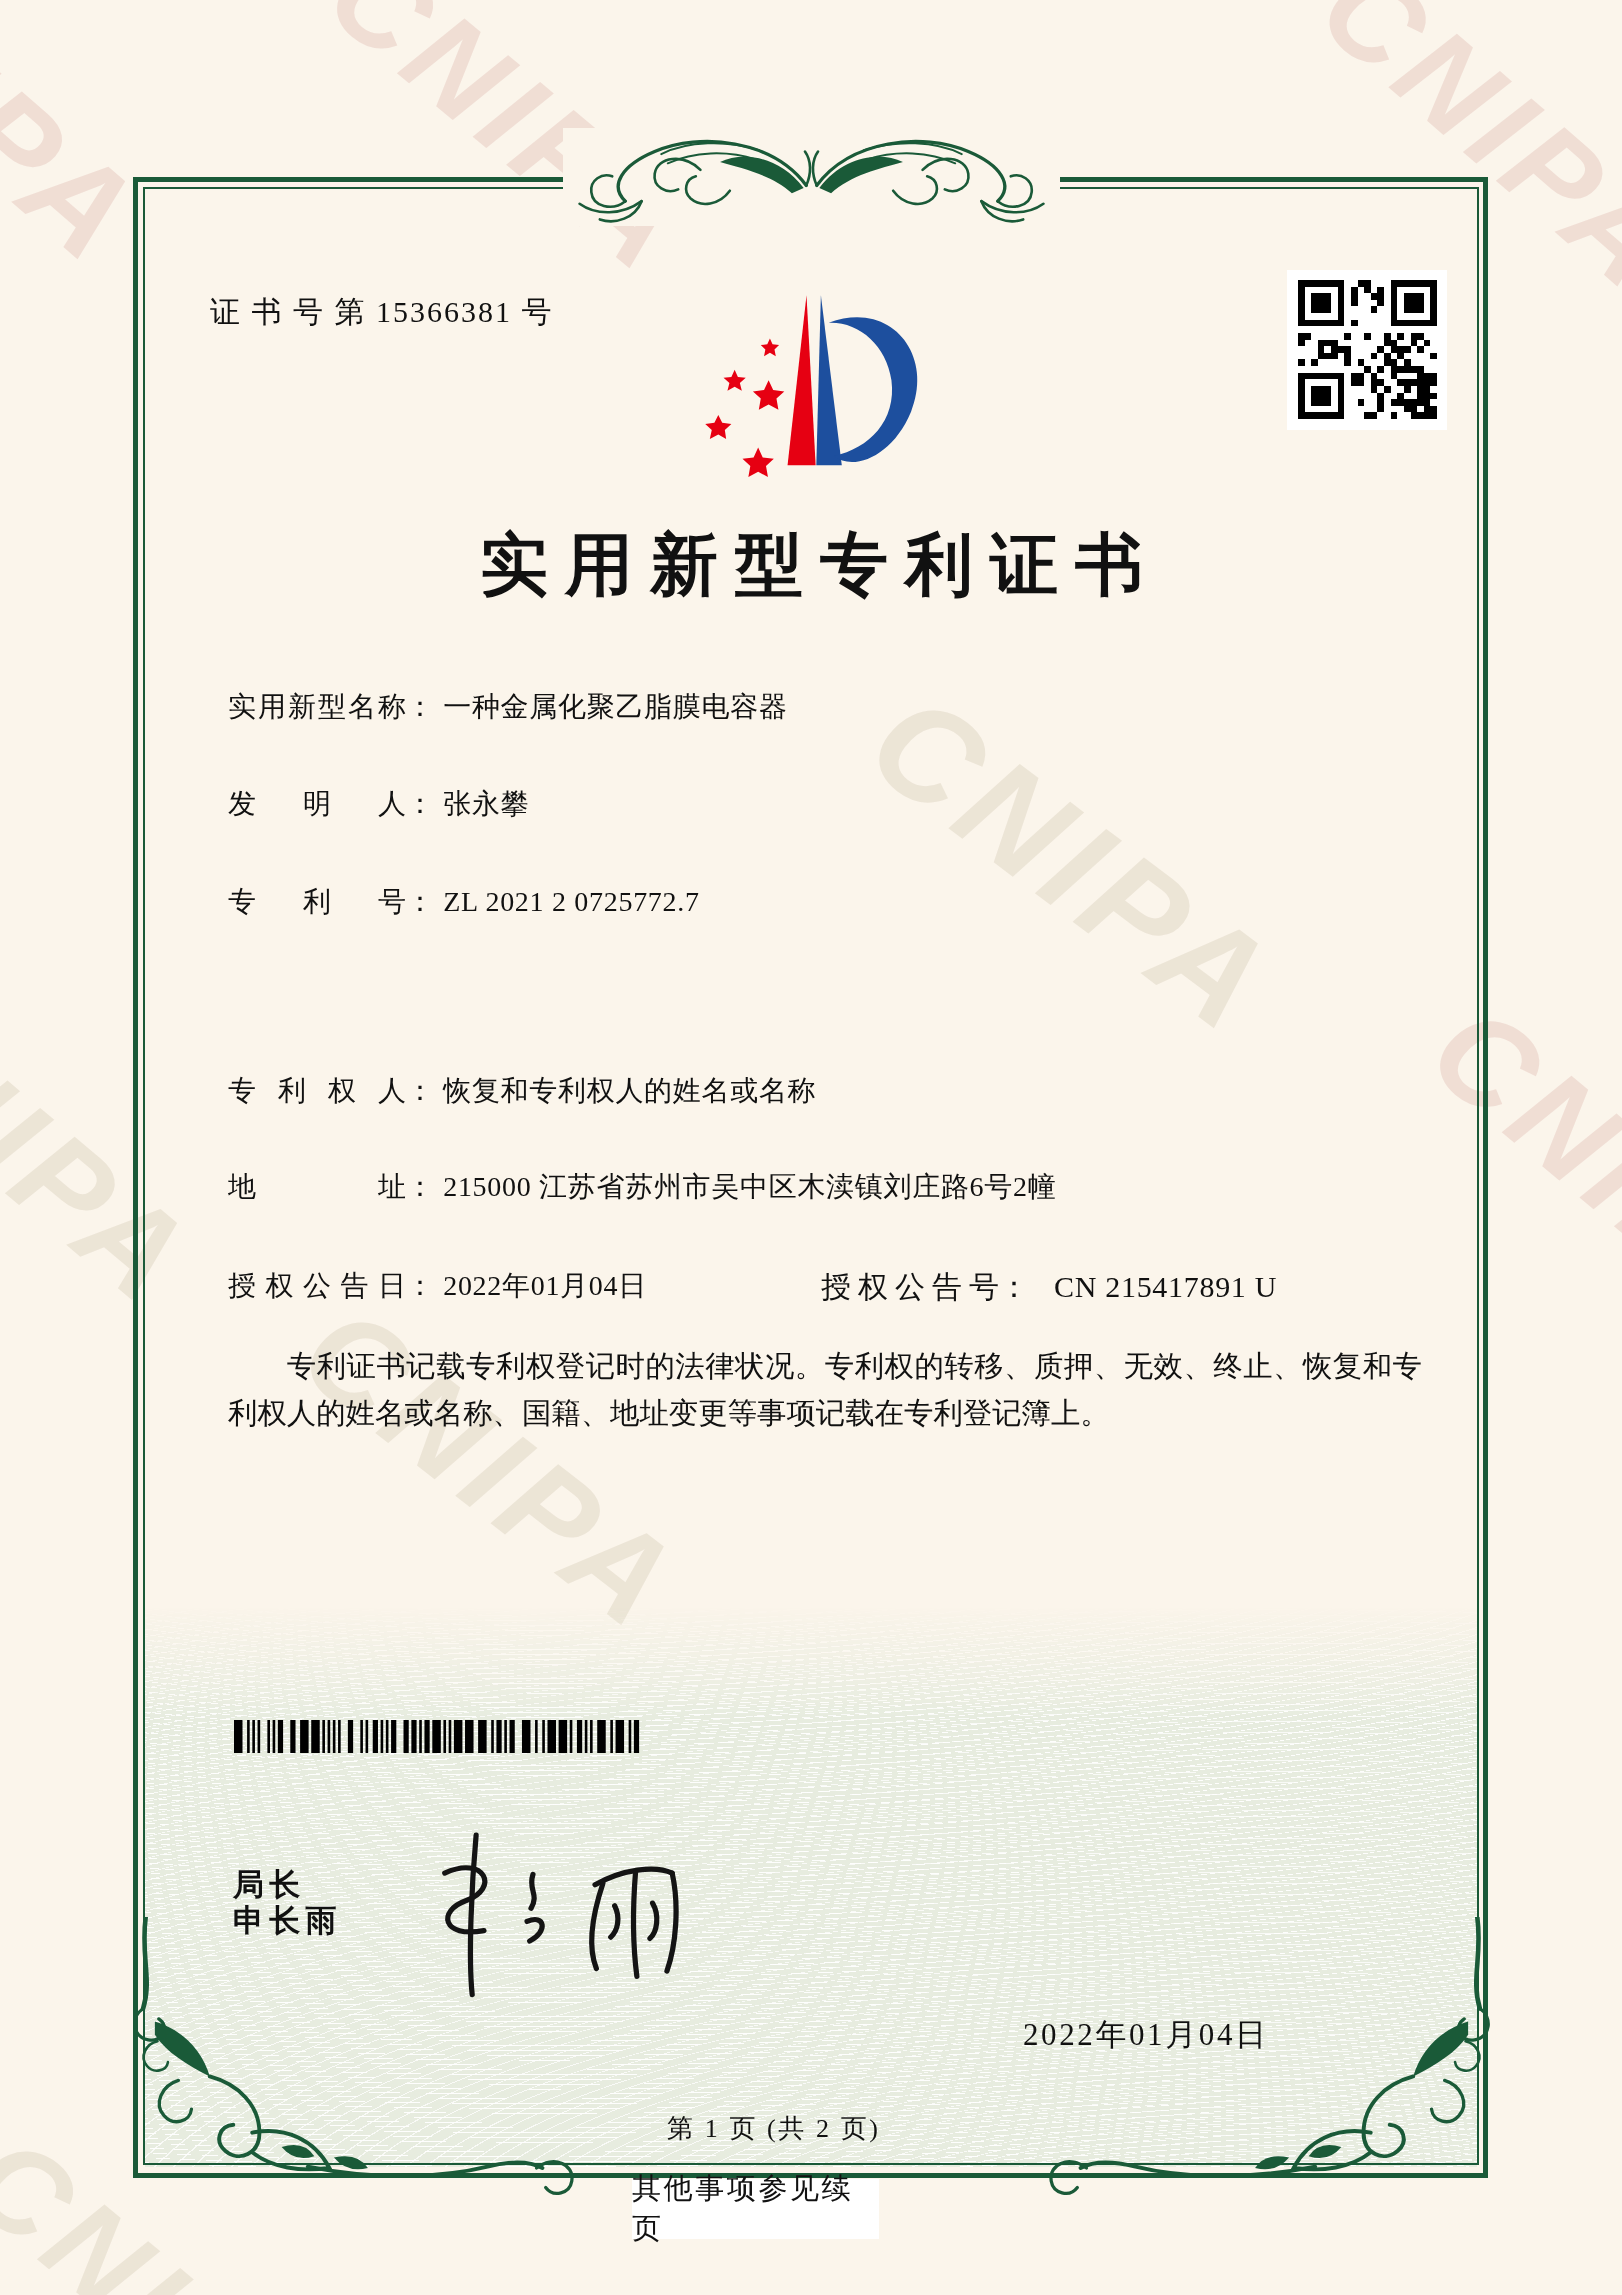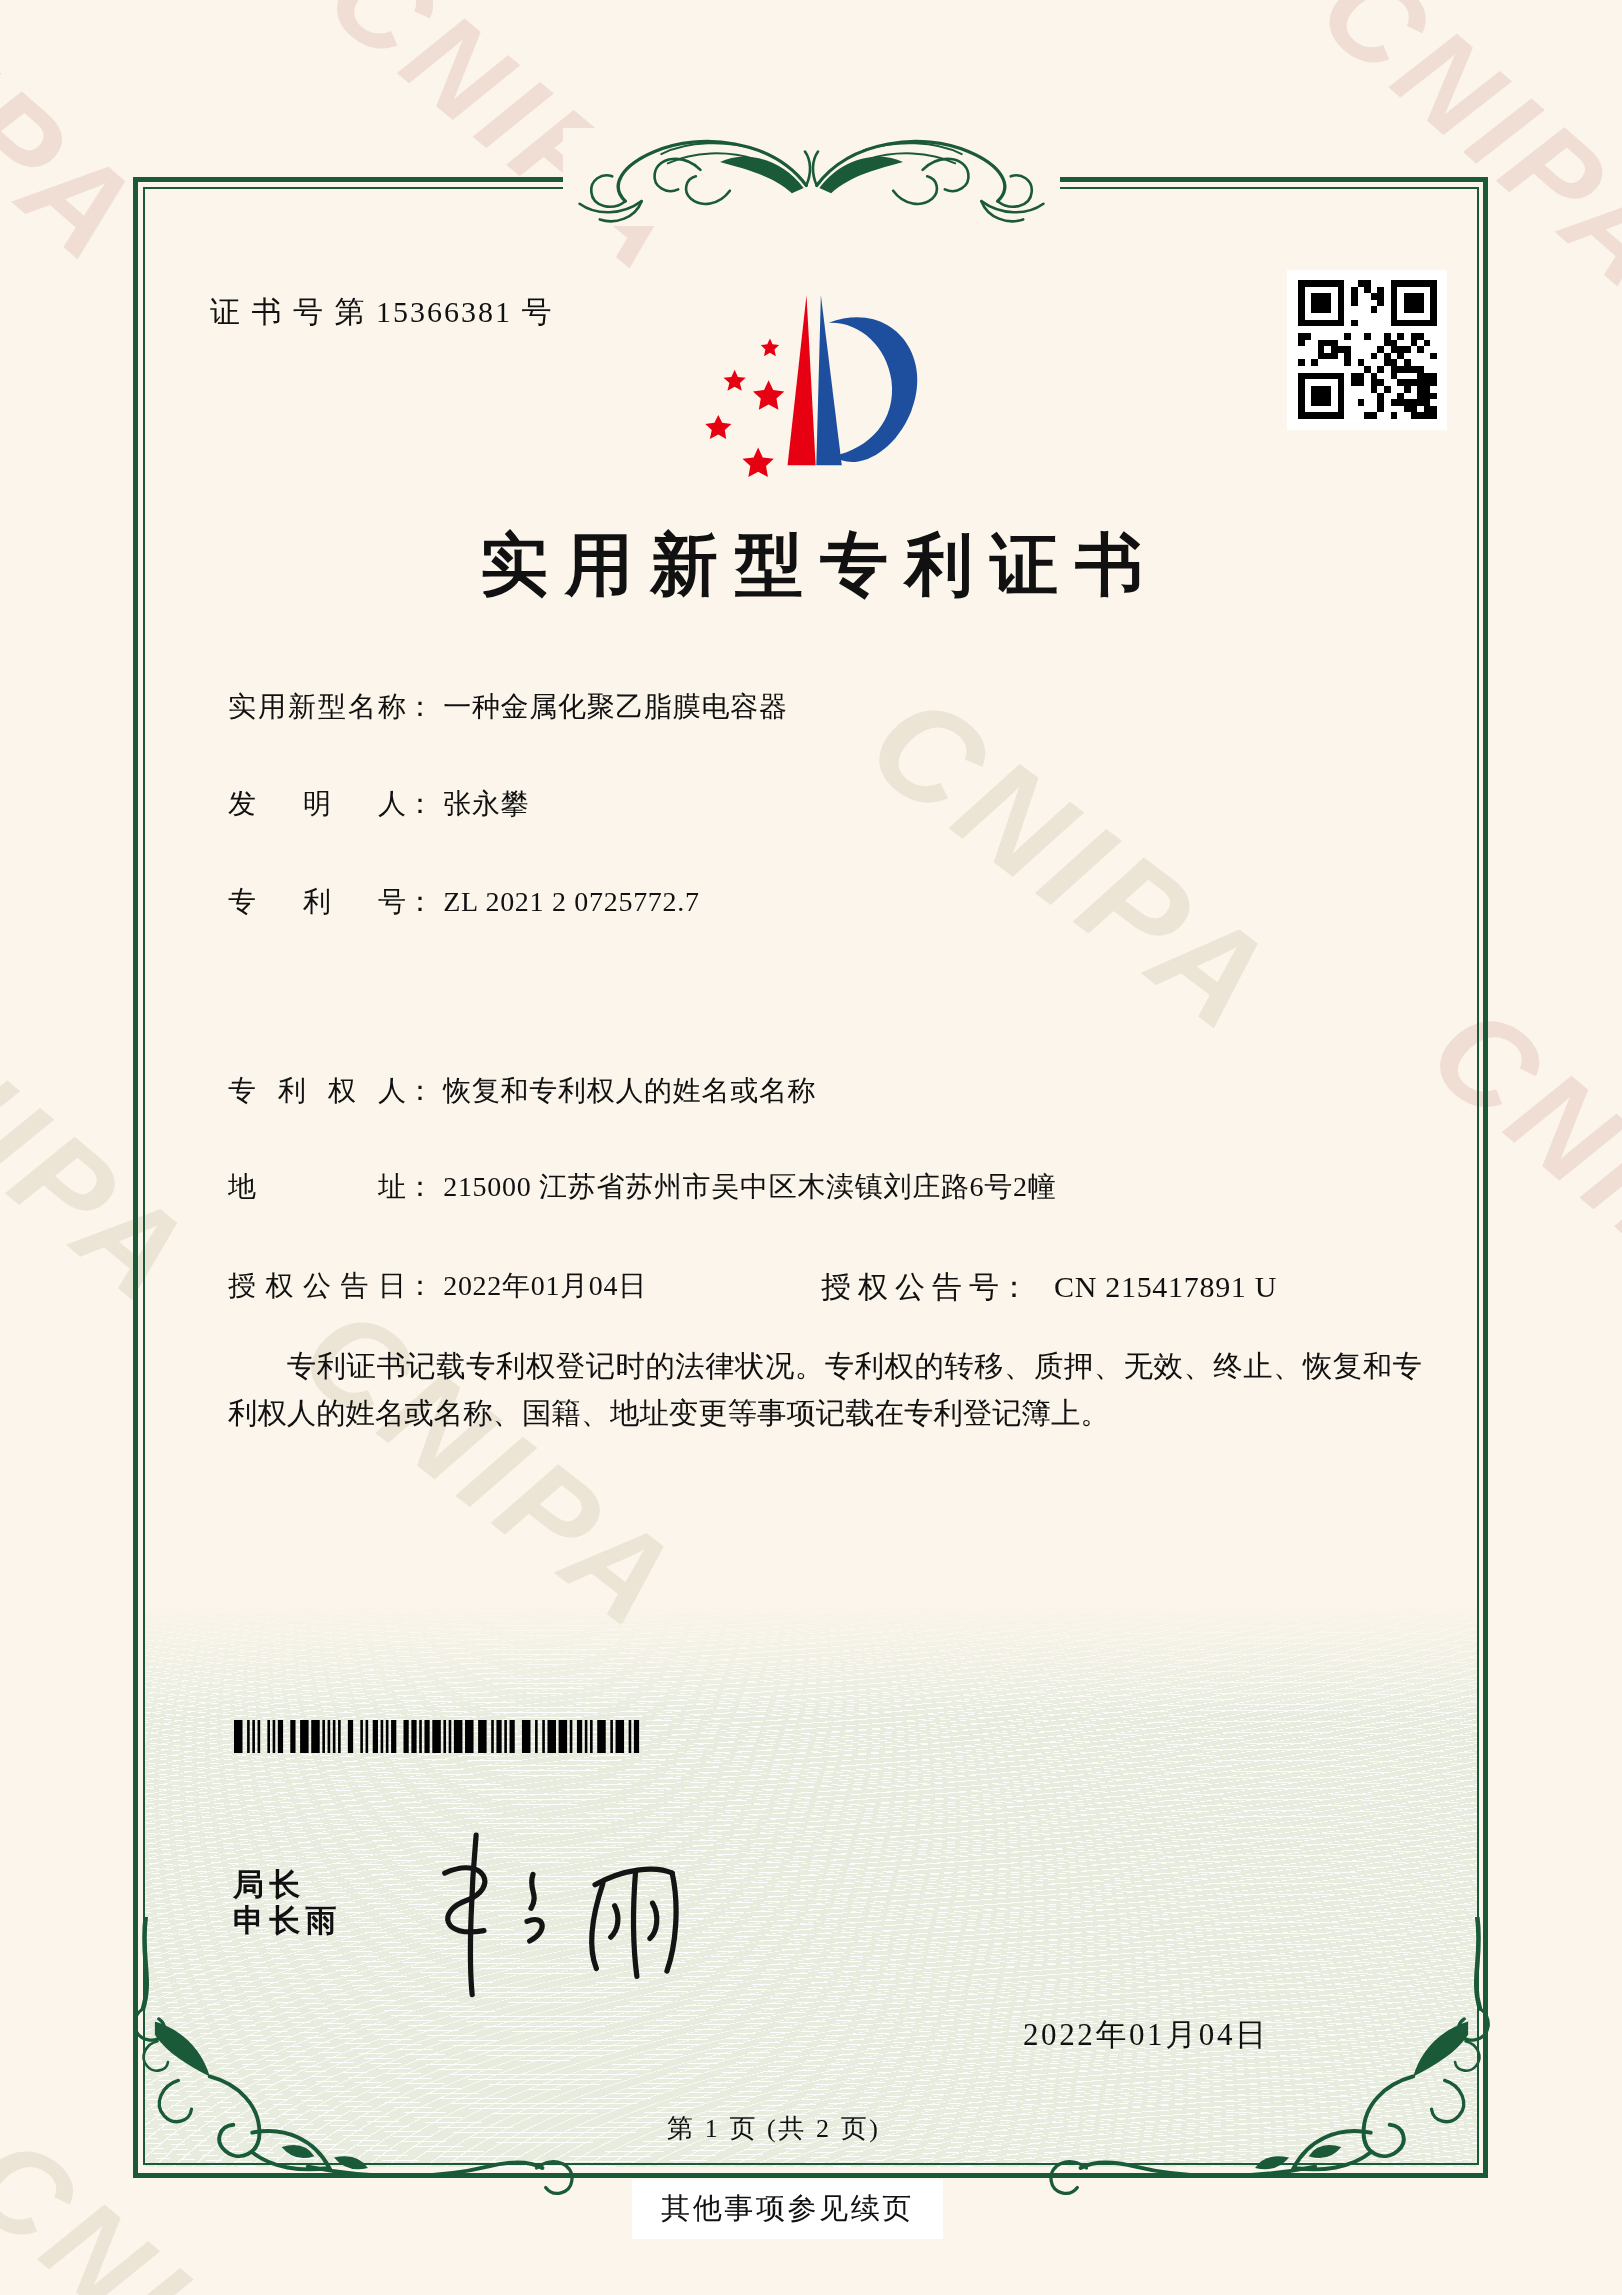--- a/index.html
+++ b/index.html
@@ -78,21 +78,21 @@
   .body-text p{margin:0;text-indent:2em;}
   
   .barcode{position:absolute;left:234px;top:1720px;width:411px;height:33px;}
   
   .officer-title{position:absolute;left:233px;top:1864px;font-size:31px;font-weight:bold;font-family:"Liberation Sans","DejaVu Sans",sans-serif;letter-spacing:5.2px;}
   .officer-name{position:absolute;left:233px;top:1900px;font-size:31px;font-weight:bold;font-family:"Liberation Sans","DejaVu Sans",sans-serif;letter-spacing:5.2px;}
   .signature{position:absolute;left:399px;top:1826px;width:281px;height:183px;}
   .issue-date{position:absolute;left:1023px;top:2014px;font-size:31px;letter-spacing:2.6px;}
   .page-num{position:absolute;left:667px;top:2111px;font-size:26px;letter-spacing:2.6px;}
   .footnote-box{
-    position:absolute;left:632px;top:2179px;width:311px;height:60px;
+    position:absolute;left:632px;top:2179px;width:247px;height:60px;
     background:#ffffff;display:flex;align-items:center;justify-content:center;
   }
   .footnote-box span{font-size:29px;letter-spacing:2.6px;}
   
   .orn{position:absolute;pointer-events:none;}
   .orn-top{left:563px;top:128px;width:497px;height:98px;background:var(--cream);}
   .orn-bl{left:118px;top:1917px;width:458px;height:281px;}
   .orn-br{left:1047px;top:1917px;width:458px;height:281px;}
 </style>
 </head>

